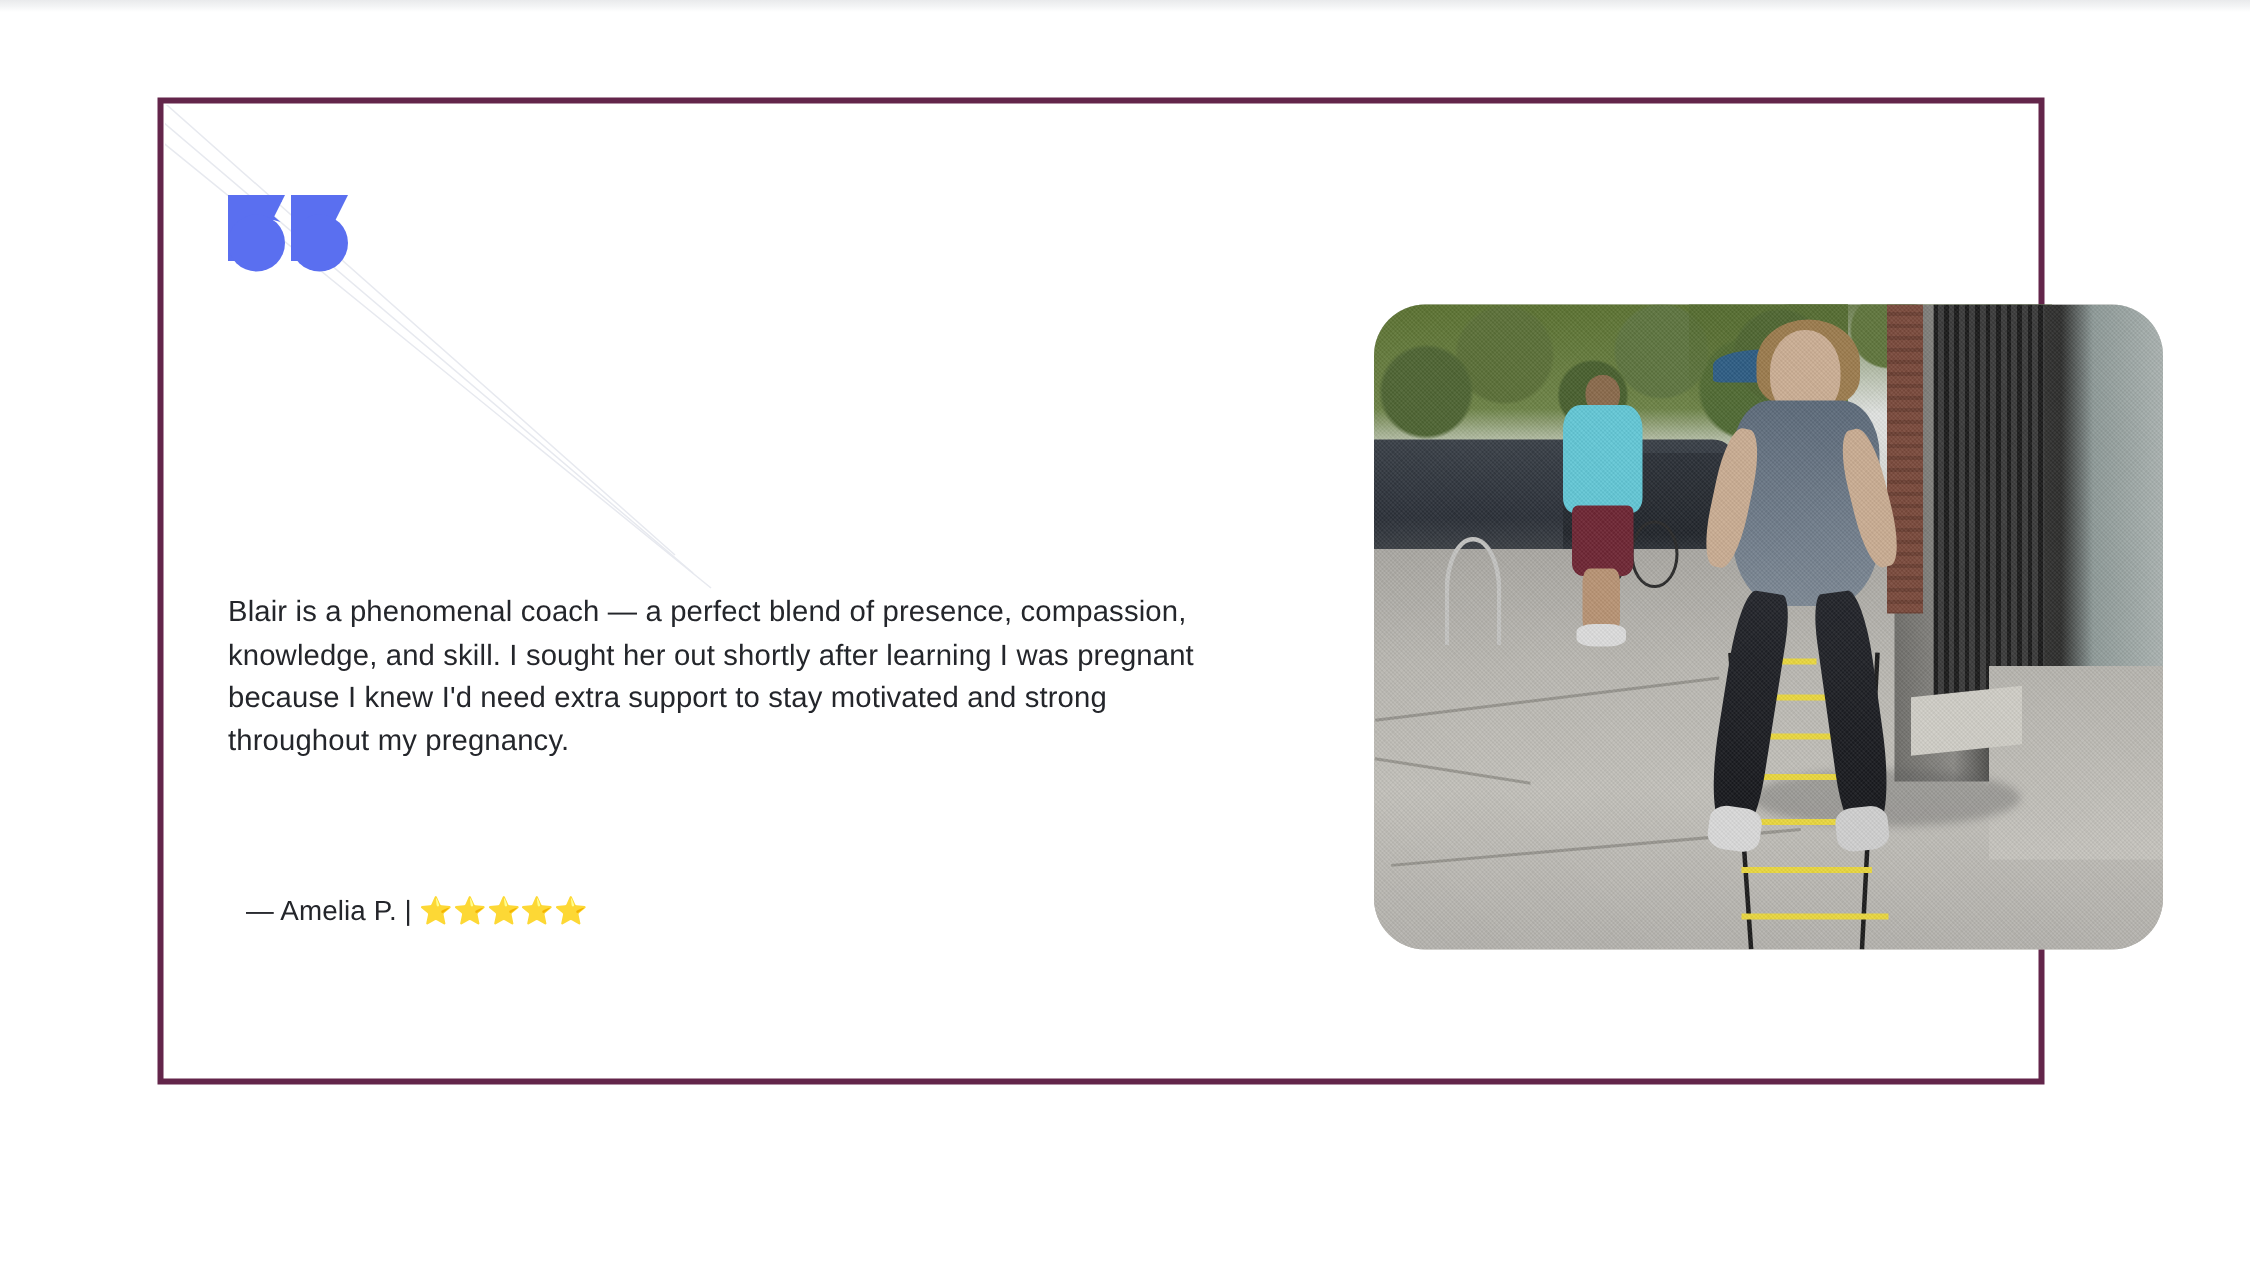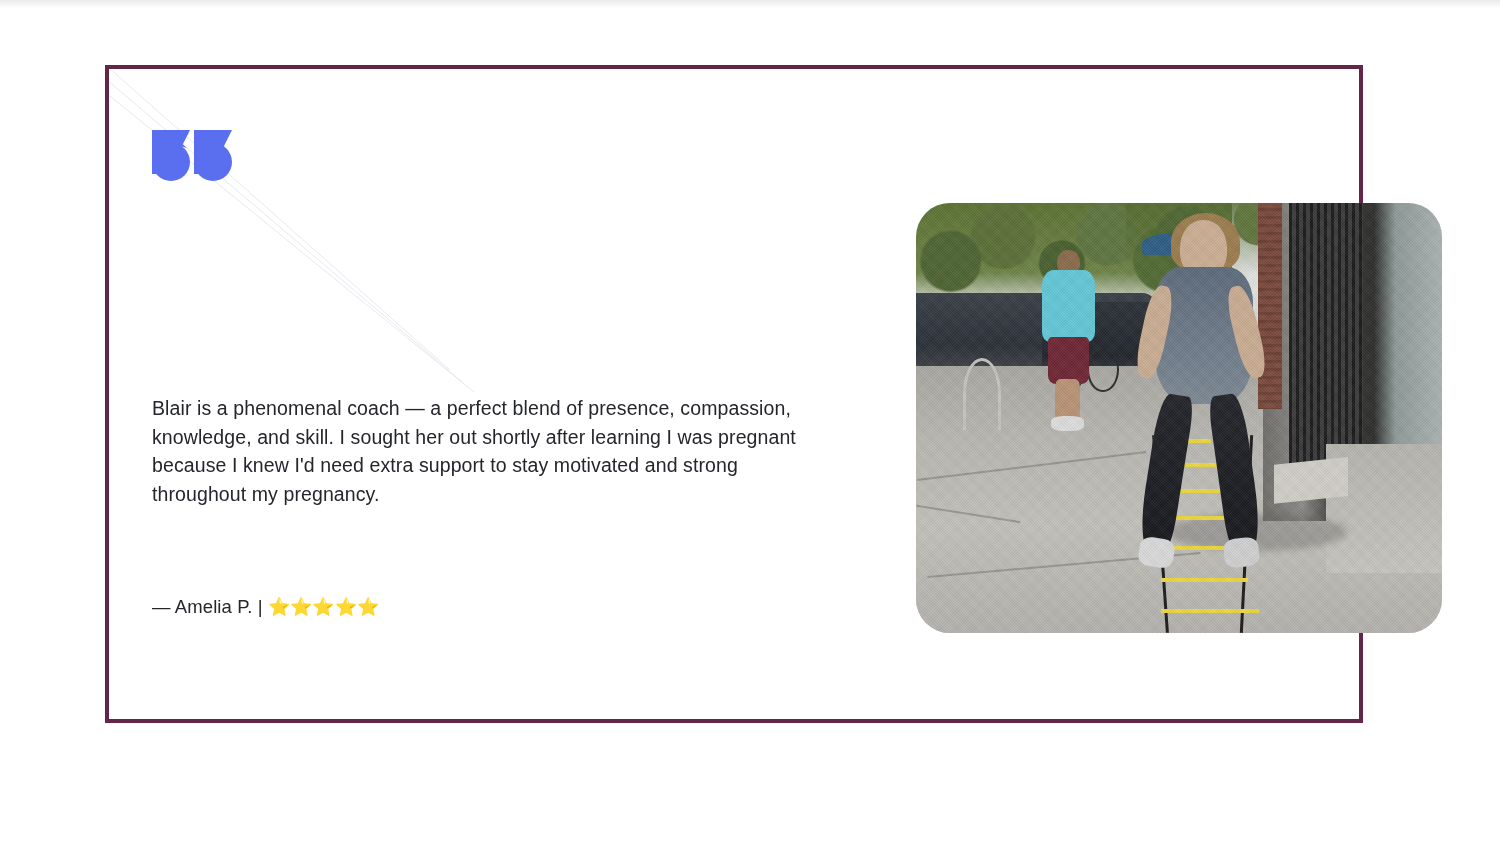--- a/index.html
+++ b/index.html
@@ -93,20 +93,21 @@
     width: 600px;
     font-size: 18.5px;
     line-height: 30px;
     color: #24262b;
     letter-spacing: 0.1px;
   }
   .attrib-line-1 {
     display: flex;
     align-items: center;
     white-space: pre;
+    margin-left: 12px;
   }
   .stars {
     letter-spacing: 0px;
     font-size: 18px;
     color: #e8b521;
   }
   .attrib-line-2 {
     white-space: pre;
   }
 

